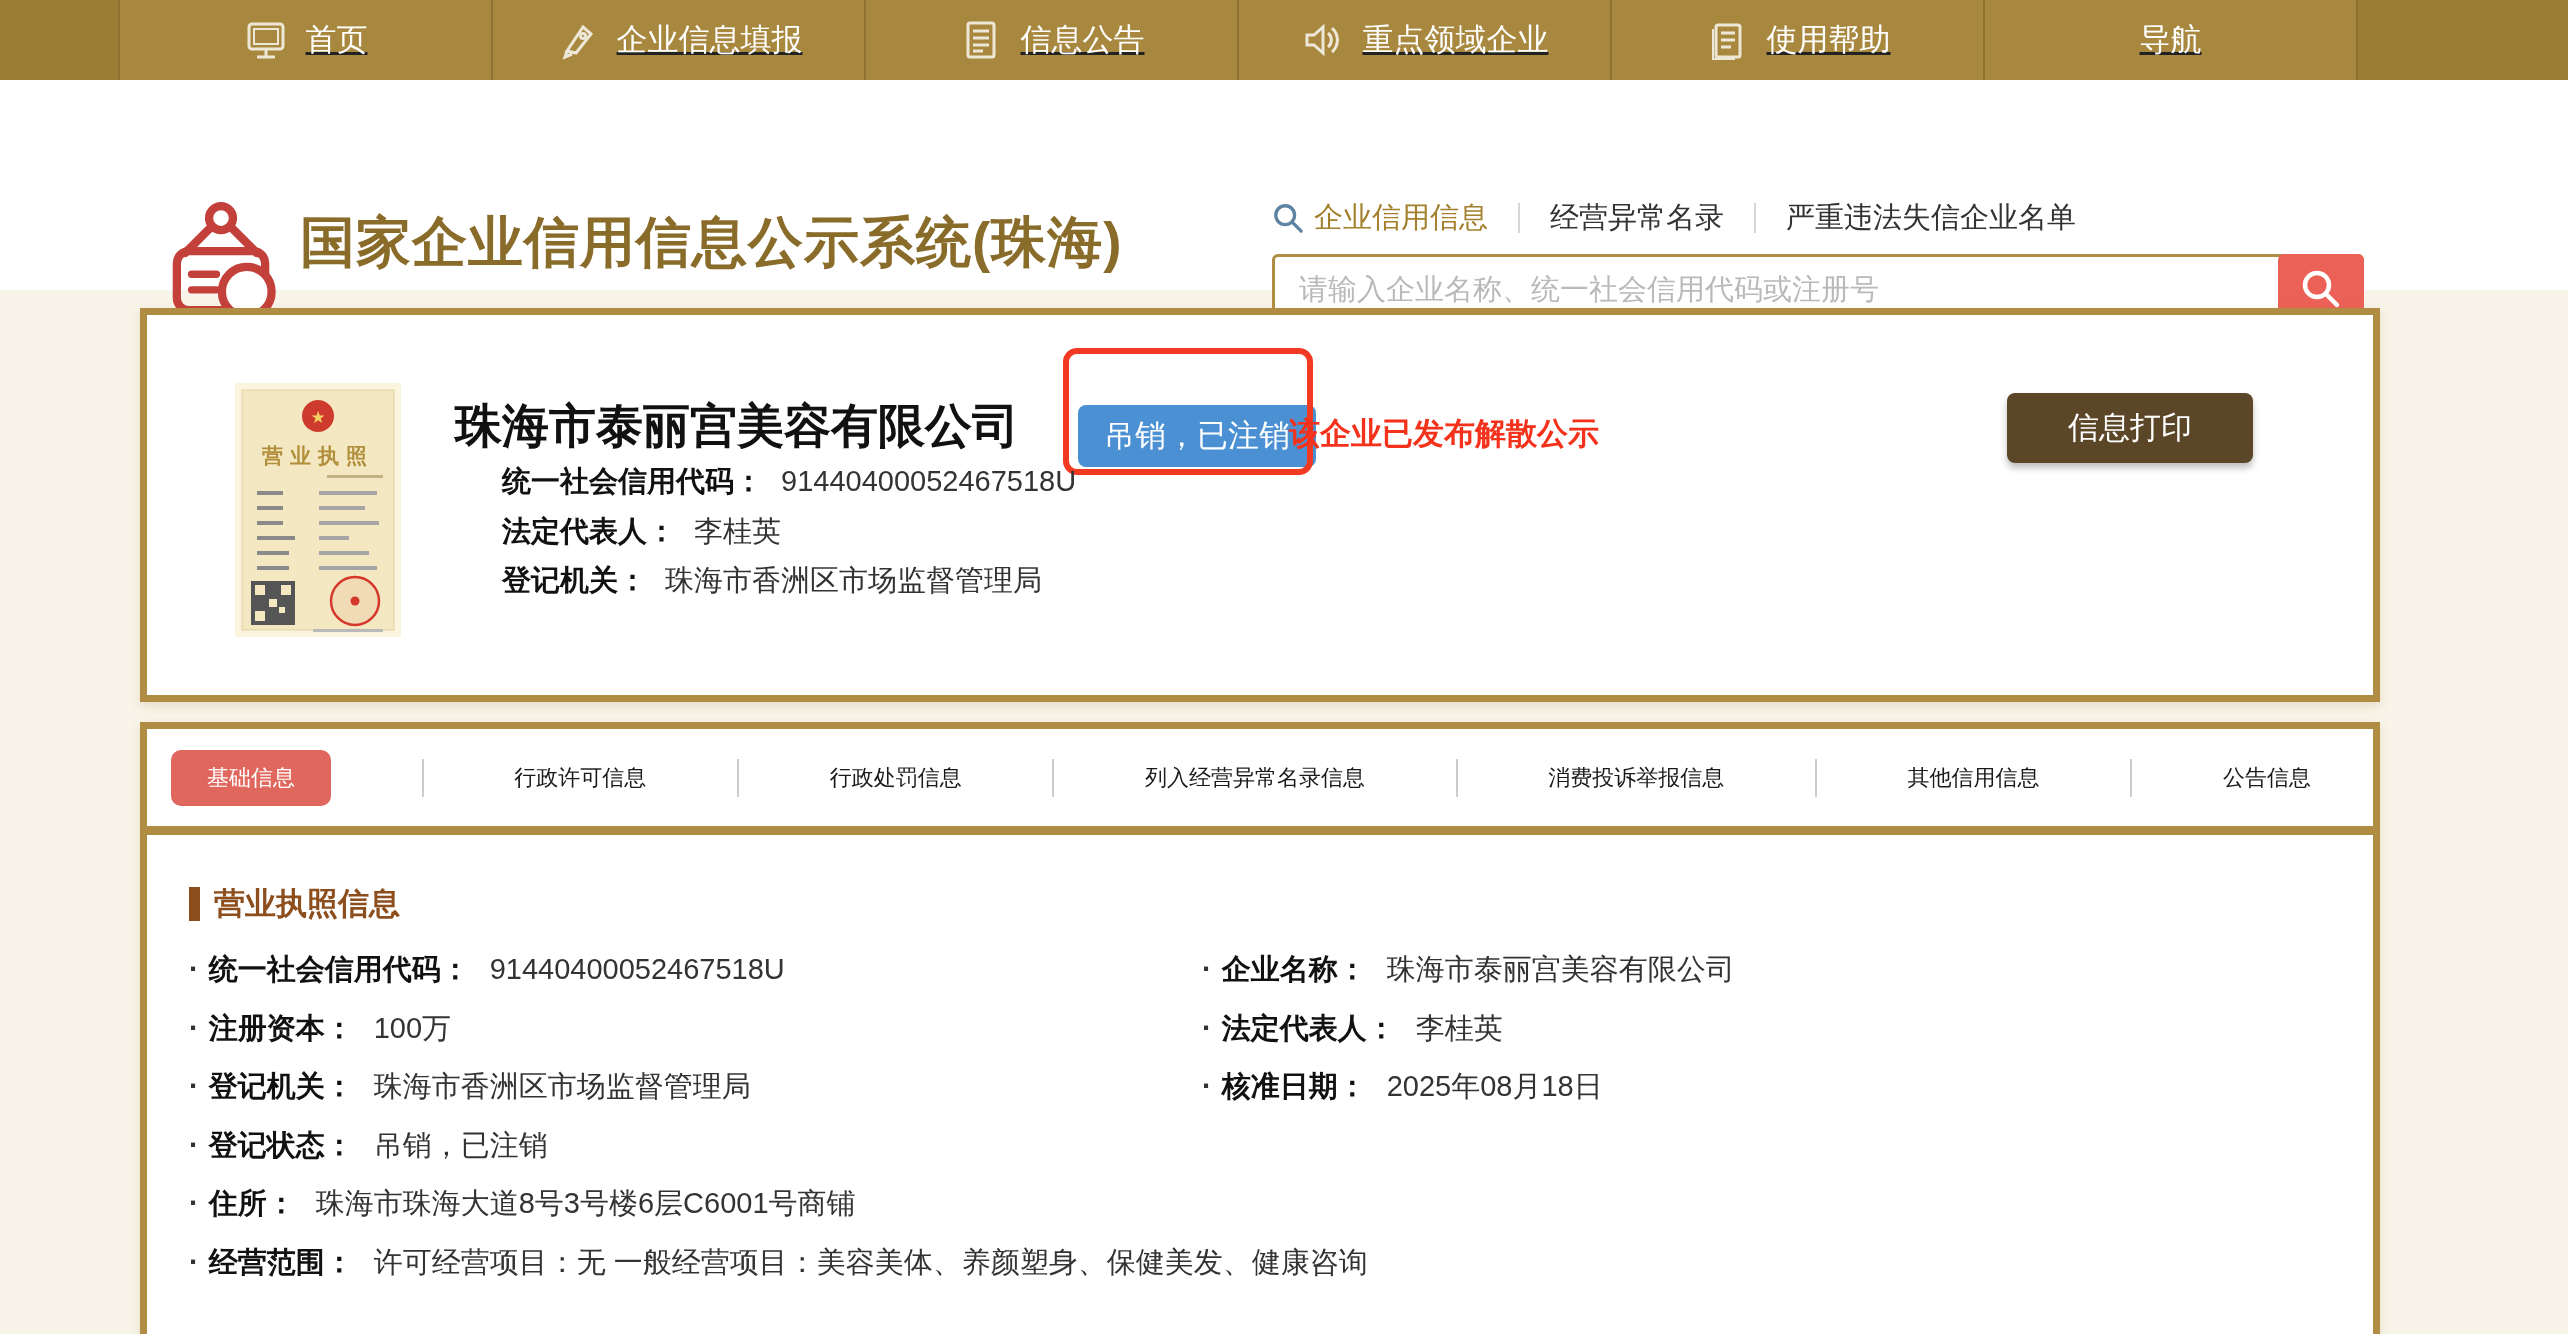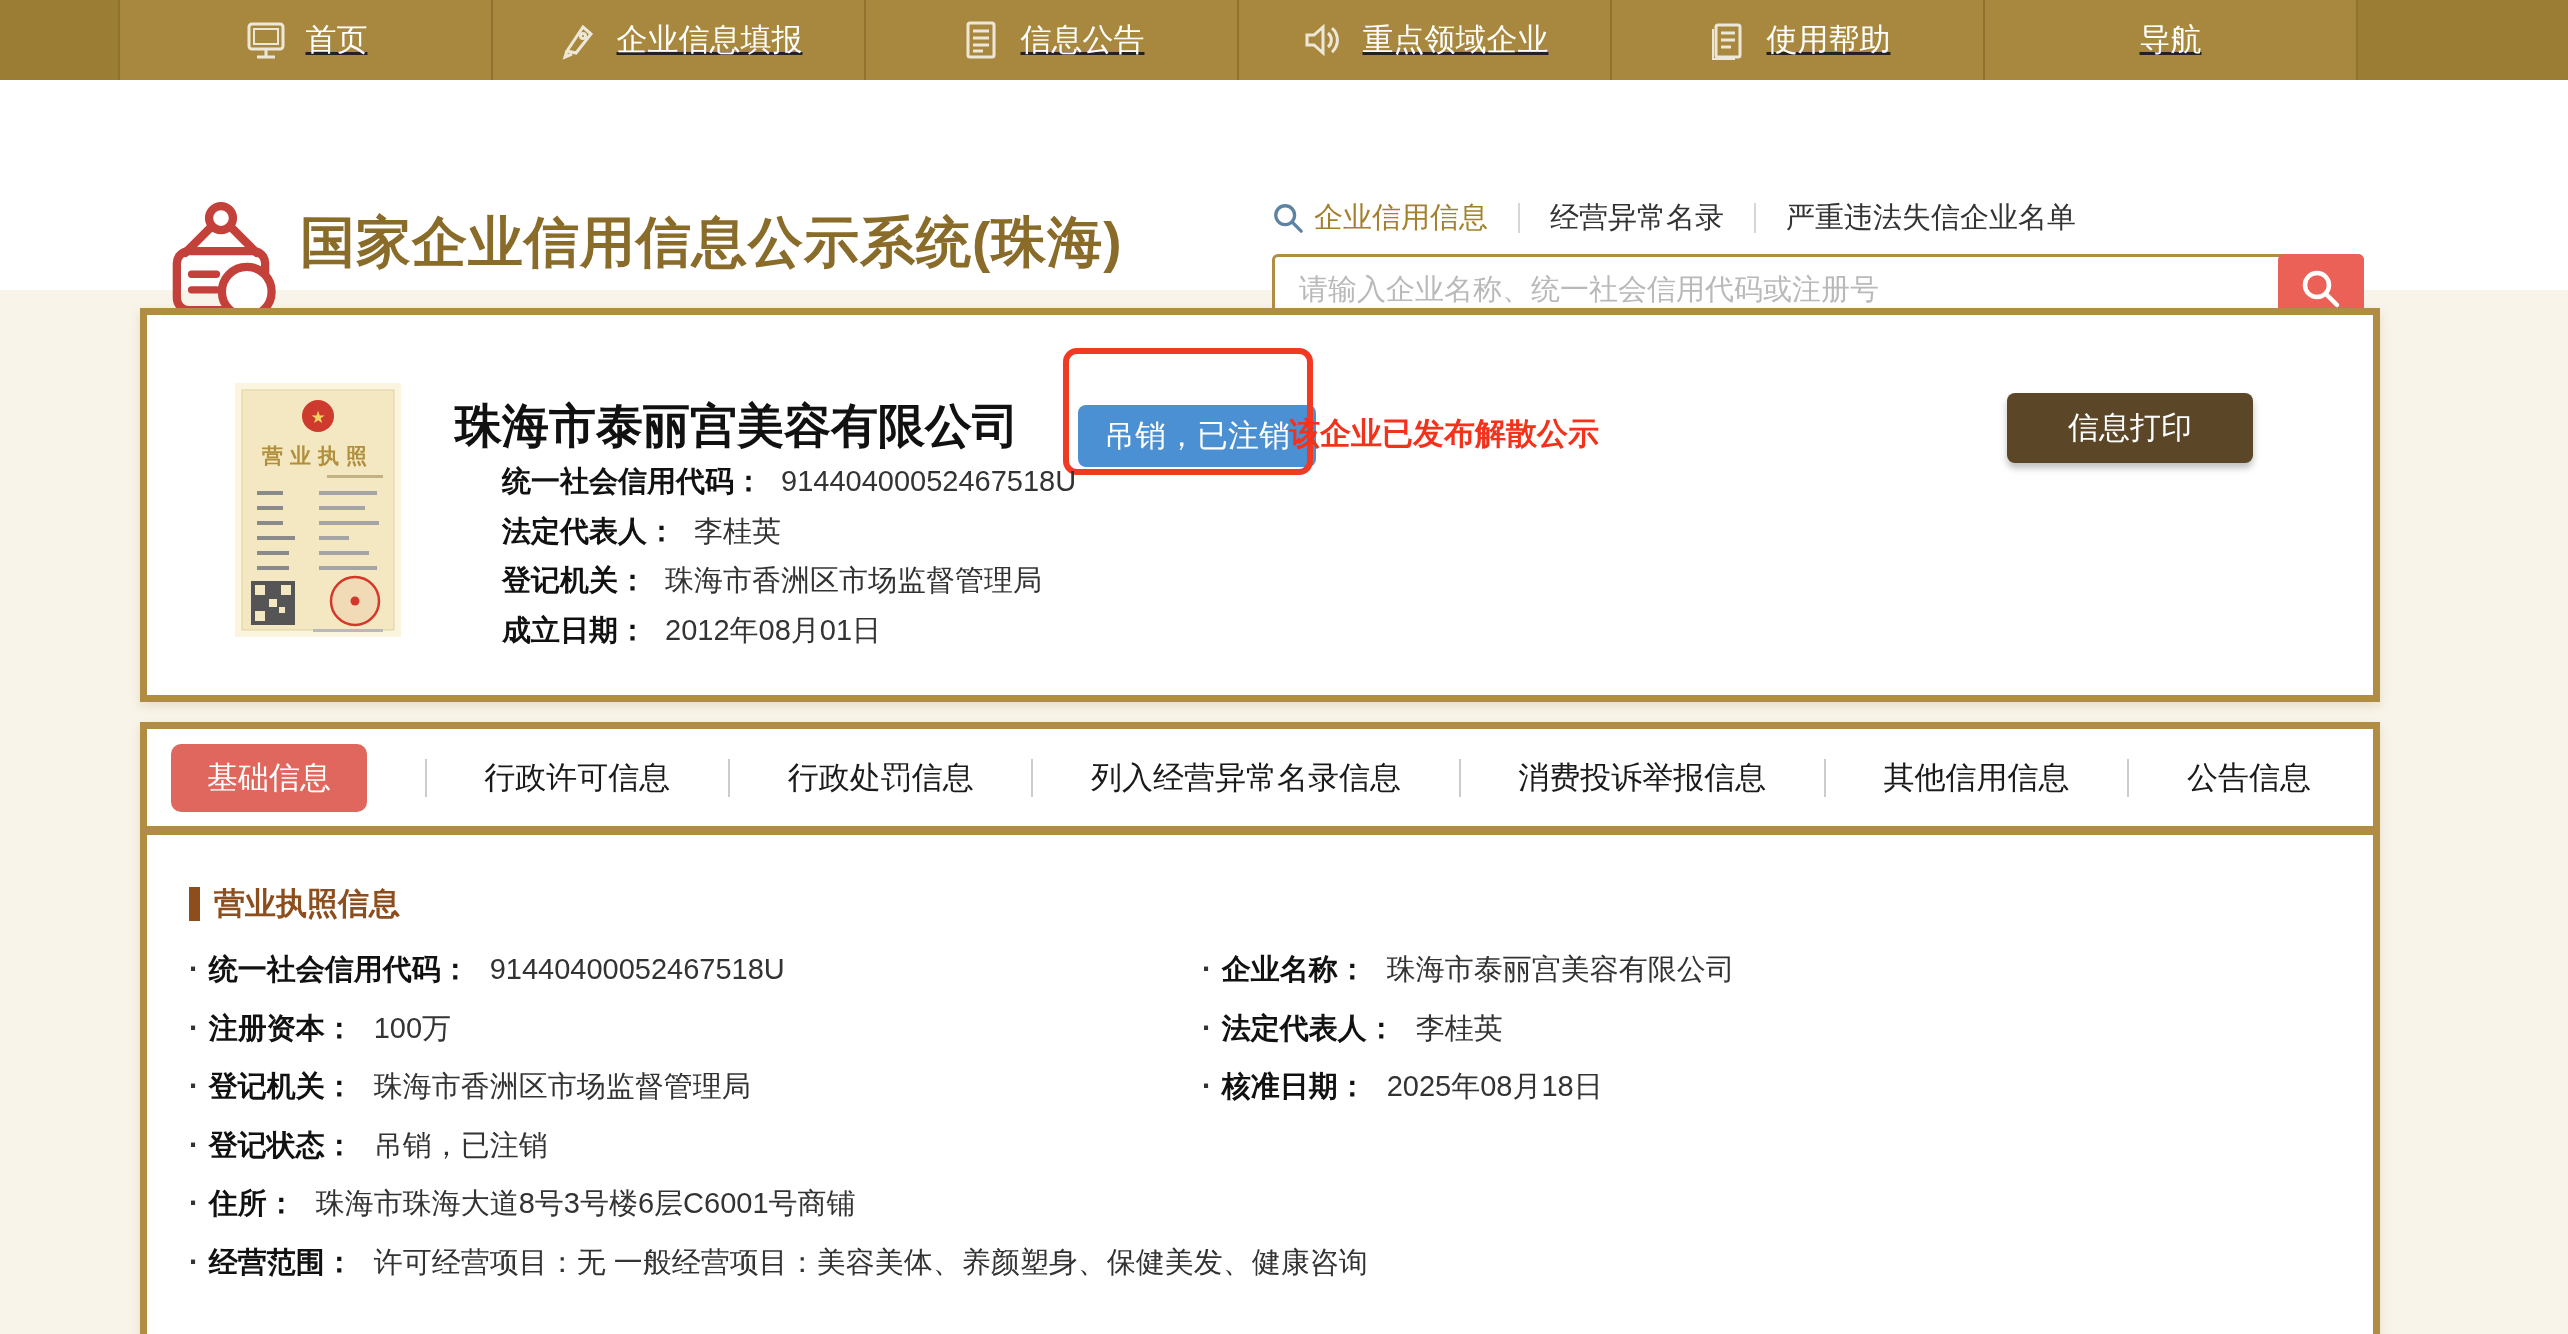--- a/index.html
+++ b/index.html
@@ -52,21 +52,21 @@
                font-size:31px; border:none; border-radius:8px; cursor:pointer; box-shadow:0 5px 7px rgba(0,0,0,.25);
                font-family:inherit; }
   .summary-fields { position:absolute; left:355px; top:142px; font-size:29px; }
   .frow { height:49.5px; line-height:49.5px; white-space:nowrap; }
   .frow b { color:#111; }
   .frow span { color:#333; margin-left:18px; }
 
   
   .tabs-row { height:106px; display:flex; align-items:center; justify-content:space-between;
               padding:0 62px 0 24px; border-bottom:9px solid #b18c43; background:#fff; }
-  .tab { font-size:31px; color:#1a1a1a; cursor:pointer; white-space:nowrap; }
+  .tab { font-size:22px; color:#1a1a1a; cursor:pointer; white-space:nowrap; }
   .tab.active { background:#e0675d; color:#fff; padding:13px 36px; border-radius:10px; }
   .tdiv { width:2px; height:38px; background:#ccc; }
 
   
   .content { position:relative; height:560px; }
   .sec-head { position:absolute; left:42px; top:48px; display:flex; align-items:center;
               color:#8d4e1d; font-size:31px; font-weight:bold; }
   .sec-head::before { content:""; width:11px; height:34px; background:#8d4e1d; margin-right:14px; }
   .dcol { position:absolute; top:116px; font-size:29px; }
   .dcol.left { left:42px; width:1000px; }
@@ -229,21 +229,20 @@
   <h2 class="company-name">珠海市泰丽宫美容有限公司</h2>
   <span class="status-badge">吊销，已注销</span>
   <div class="red-annotation"></div>
   <span class="dissolution">该企业已发布解散公示</span>
   <button class="print-btn">信息打印</button>
 
   <div class="summary-fields">
     <div class="frow"><b>统一社会信用代码：</b><span>91440400052467518U</span></div>
     <div class="frow"><b>法定代表人：</b><span>李桂英</span></div>
     <div class="frow"><b>登记机关：</b><span>珠海市香洲区市场监督管理局</span></div>
-    <div class="frow"><b>成立日期：</b><span>2012年08月01日</span></div>
   </div>
 </section>
 
 <section class="card card2">
   <div class="tabs-row">
     <span class="tab active">基础信息</span>
     <i class="tdiv"></i>
     <span class="tab">行政许可信息</span>
     <i class="tdiv"></i>
     <span class="tab">行政处罚信息</span>

